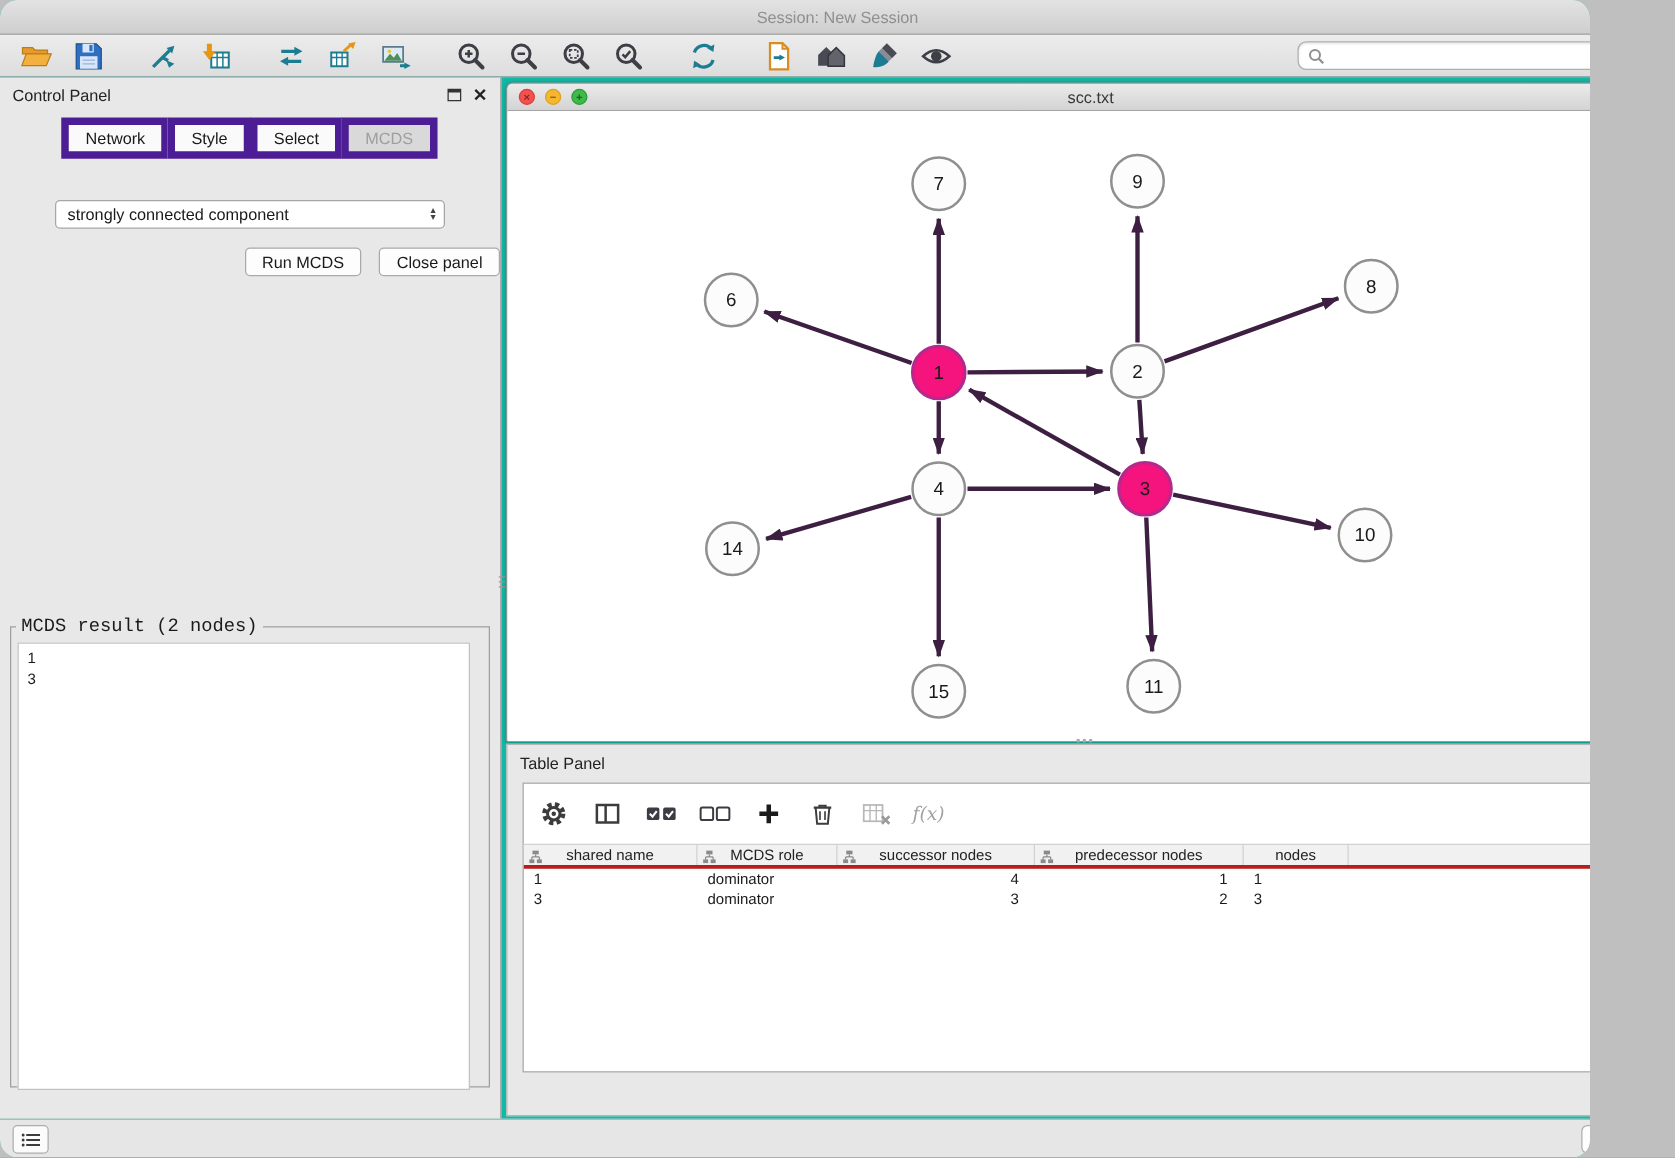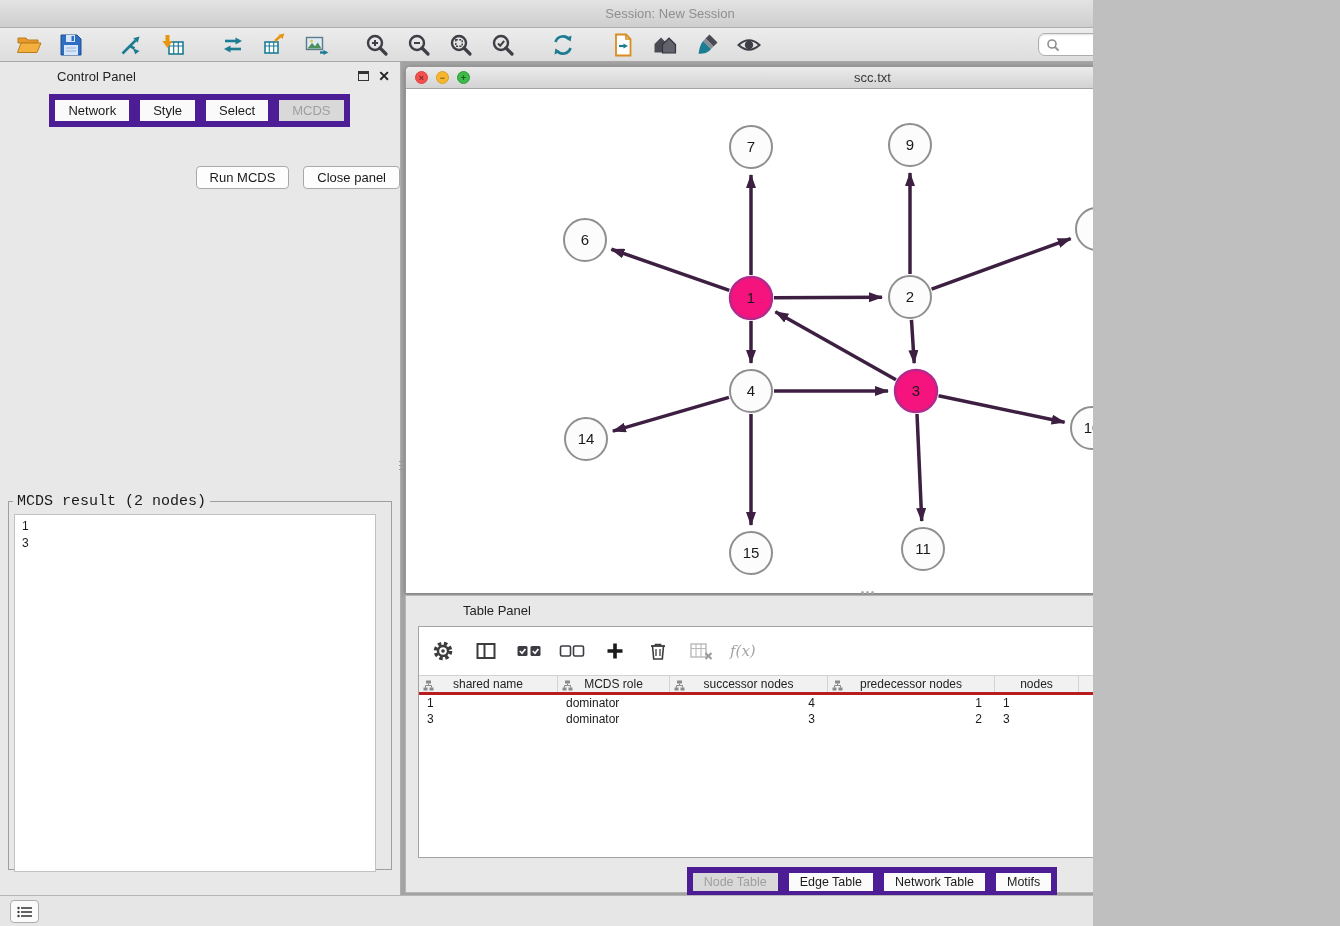--- a/index.html
+++ b/index.html
@@ -1,20 +1,20 @@
 <!DOCTYPE html>
 <html><head>
 <meta charset="utf-8">
 <style>
   * { margin:0; padding:0; box-sizing:border-box; }
   html,body { background:#bfbfbf; }
   .app {
-    position:relative; width:1093px; height:926px; overflow:hidden;
-    background:#a3a3a3; font-family:"Liberation Sans", sans-serif;
-    font-size:13px; color:#1a1a1a;
+    position:relative; width:1272px; height:926px; overflow:hidden;
+    background:#14b8a6; font-family:"Liberation Sans", sans-serif;
+    font-size:13px; color:#1a1a1a;border-radius:14px;
   }
   
   .titlebar {
     position:absolute; left:0; top:0; width:1340px; height:28px;
     background:linear-gradient(#e3e3e3,#cecece); border-bottom:1px solid #aeaeae;
     text-align:center; line-height:28px; color:#8f8f8f; font-size:13px;
   }
   
   .toolbar {
     position:absolute; left:0; top:28px; width:1340px; height:34px;
@@ -28,21 +28,21 @@
     border:1px solid #aeaeae; border-radius:7px; display:flex; align-items:center;
     padding:0 7px; gap:4px; box-shadow:inset 0 1px 2px rgba(0,0,0,.12);
   }
   .searchbox input { border:none; outline:none; flex:1; font-size:12px; background:transparent; font-family:"Liberation Sans",sans-serif; }
   
   .control-panel {
     position:absolute; left:0; top:62px; width:401px; height:833px;
     background:#e8e8e8; border-right:1px solid #adadad;
   }
   .panel-header { height:28px; display:flex; align-items:center; padding:0 10px; }
-  .panel-title { font-size:13px; color:#222;margin-left:47px; }
+  .panel-title { font-size:13px; color:#222; }
   .panel-controls { margin-left:auto; display:flex; align-items:center; gap:9px; }
   .float-btn { width:11px; height:10px; border:1.5px solid #333; border-top-width:3px; display:inline-block; }
   .close-btn { font-size:14px; font-weight:bold; color:#222; line-height:12px; }
   .tabs-row { display:flex; justify-content:center; margin-top:4px; }
   .tab {
     border:6px solid #4c1d95; background:#fafafa; padding:3px 13px;
     font-size:13px; margin-left:-1px; color:#1a1a1a; white-space:nowrap;
   }
   .tab.active { background:#d9d9d9; color:#9f9f9f; }
   .cp-content { padding-top:24px; text-align:center; }
@@ -284,20 +284,27 @@
         <span class="close-btn">✕</span>
       </span>
     </div>
     <div class="tabs-row">
       <span class="tab">Network</span>
       <span class="tab">Style</span>
       <span class="tab">Select</span>
       <span class="tab active">MCDS</span>
     </div>
     <div class="cp-content">
+      <div class="criterion-select">
+        <span>strongly connected component</span>
+        <span class="stepper">
+            <span>▲</span>
+            <span>▼</span>
+          </span>
+      </div>
       <div class="btn-row">
         <button class="btn">Run MCDS</button>
         <button class="btn">Close panel</button>
       </div>
     </div>
     <fieldset class="result-group">
       <legend>MCDS result (2 nodes)</legend>
       <div class="result-inner">1
 3</div>
     </fieldset>
@@ -503,26 +510,20 @@
         <div class="td left c4">1</div>
       </div>
       <div class="tr">
         <div class="td left c0">3</div>
         <div class="td left c1">dominator</div>
         <div class="td right c2">3</div>
         <div class="td right c3">2</div>
         <div class="td left c4">3</div>
       </div>
     </div>
-    <div class="tp-tabs">
-      <span class="tab active">Node Table</span>
-      <span class="tab">Edge Table</span>
-      <span class="tab">Network Table</span>
-      <span class="tab">Motifs</span>
-    </div>
   </div>
 
   <div class="statusbar">
     <span class="list-btn">
       <svg width="16" height="12" viewBox="0 0 16 12">
           <circle cx="1.5" cy="2" r="1.2" fill="#3c3c3c"></circle>
           <path d="M4 2 h11" stroke="#3c3c3c" stroke-width="1.6"></path>
           <circle cx="1.5" cy="6" r="1.2" fill="#3c3c3c"></circle>
           <path d="M4 6 h11" stroke="#3c3c3c" stroke-width="1.6"></path>
           <circle cx="1.5" cy="10" r="1.2" fill="#3c3c3c"></circle>

